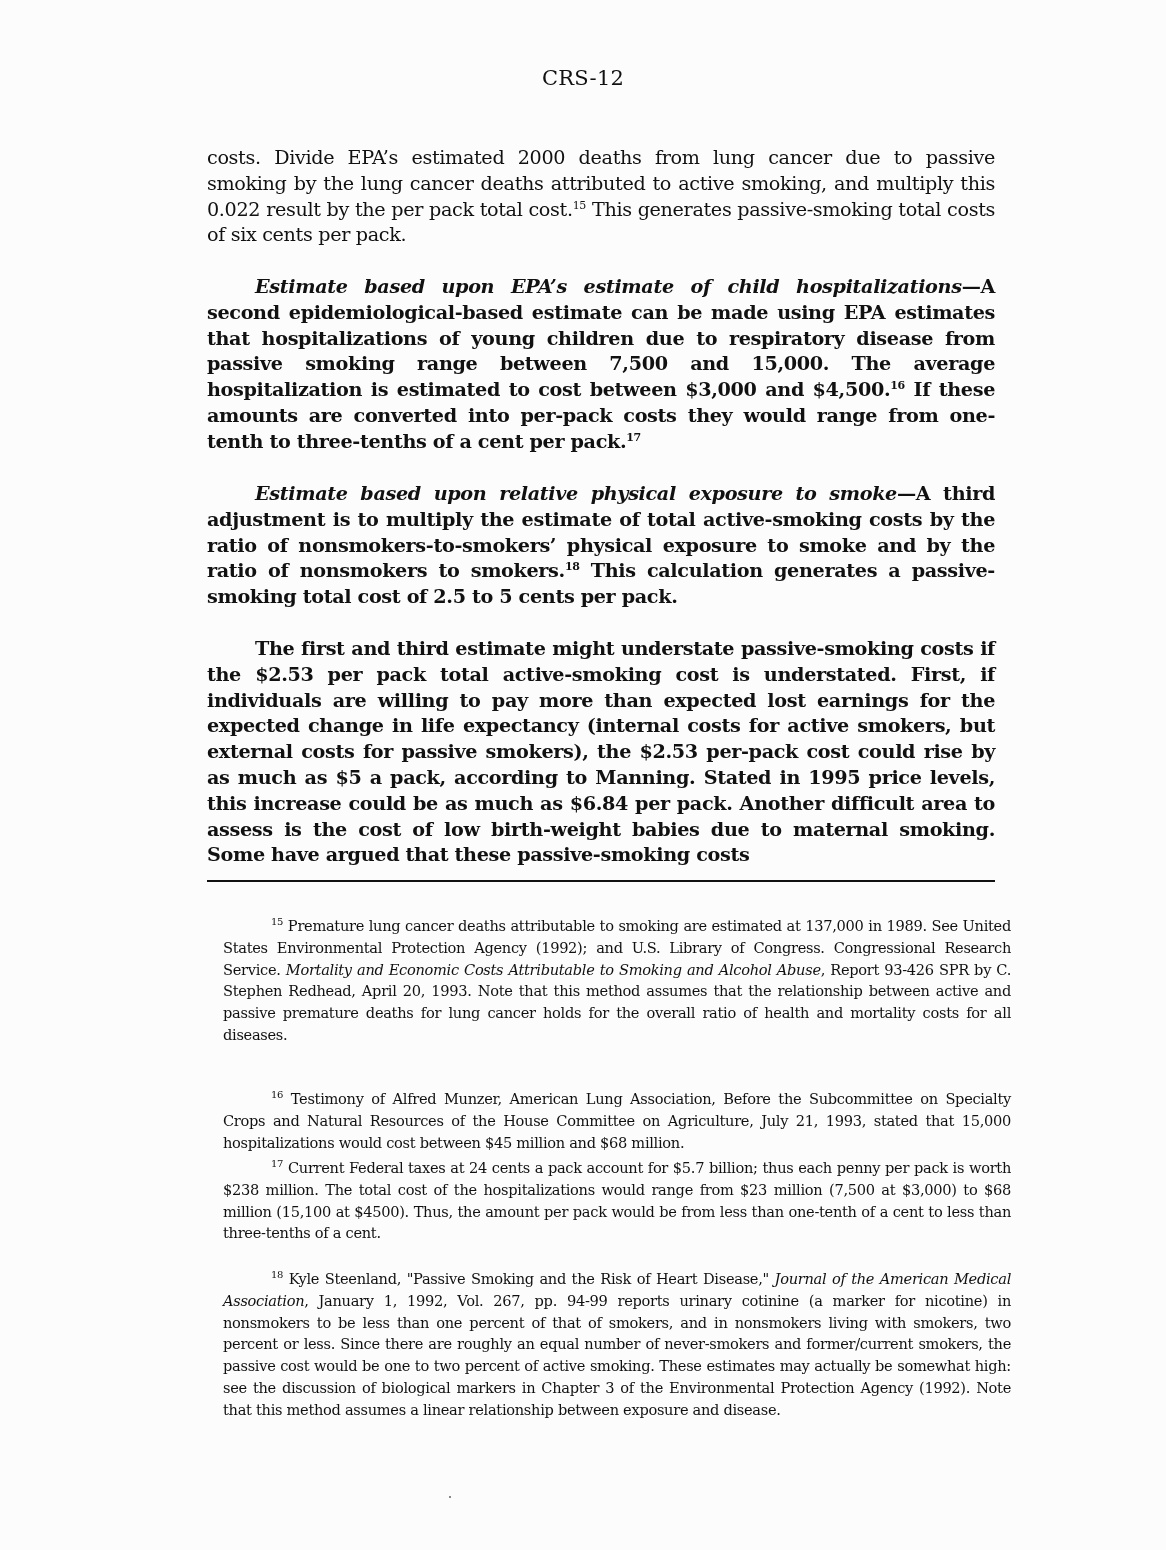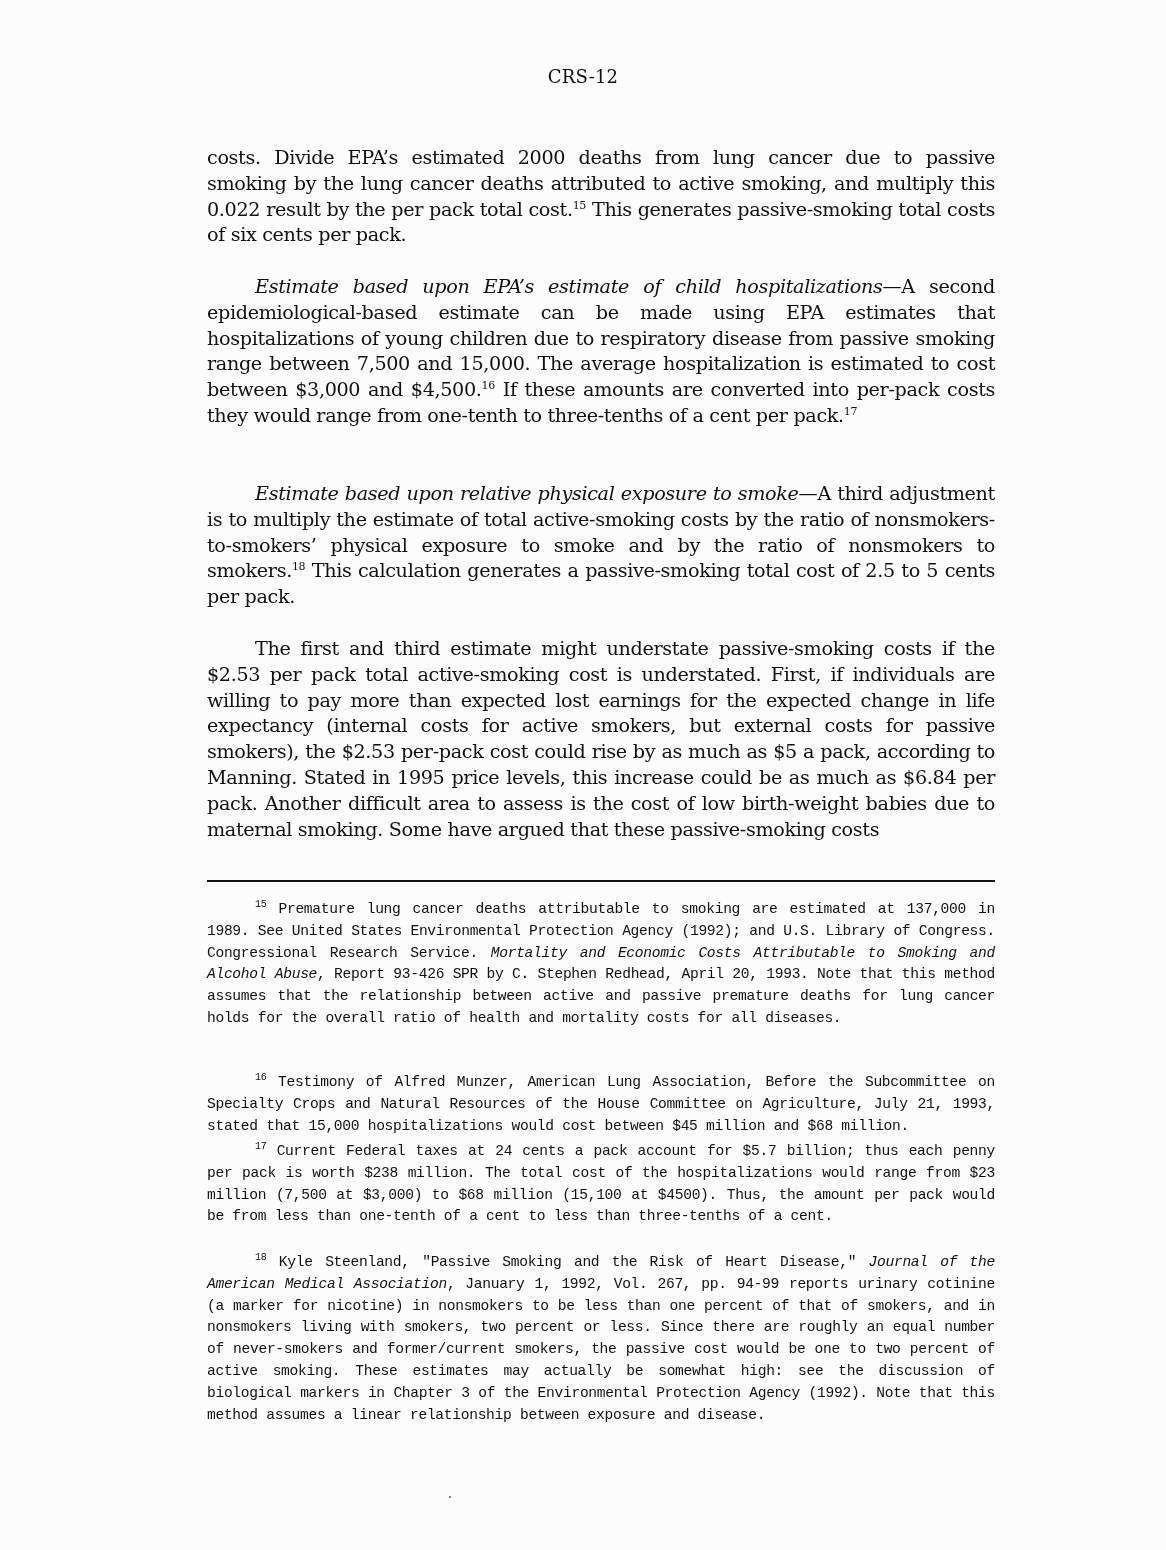--- a/index.html
+++ b/index.html
@@ -6,40 +6,40 @@
     body {
       width: 1166px; height: 1550px;
       background: #fcfcfc;
       color: #111;
       font-family: "DejaVu Serif", "Liberation Serif", serif;
       position: relative;
       overflow: hidden;
     }
     .page-header {
       position: absolute; top: 66px; left: 0; width: 1166px;
-      text-align: center; font-size: 18px; letter-spacing: 0.2px;
+      text-align: center; font-size: 21px; letter-spacing: 0.2px;
     }
     .body-text {
       position: absolute; left: 207px; width: 788px;
       font-size: 19.2px; line-height: 25.8px;
       text-align: justify; letter-spacing: -0.35px;
       margin: 0;
     }
-    .indent { text-indent: 48px; }
+    .indent { text-indent: 48px; font-weight: bold; }
     .body-text em { font-style: italic; }
     sup { font-size: 11px; line-height: 0; vertical-align: 7px; }
     .rule {
       position: absolute; left: 207px; top: 880px; width: 788px; height: 2px;
       background: #111;
     }
     .fn {
       position: absolute; left: 207px; width: 788px;
       font-size: 14.6px; line-height: 21.8px;
       text-align: justify; letter-spacing: -0.3px;
-      margin: 0; text-indent: 48px; font-family: Liberation Mono, monospace;
+      margin: 16px; text-indent: 48px;
     }
     .fn sup { font-size: 10px; vertical-align: 6px; }
     .speck {
       position: absolute; left: 449px; top: 1496px; width: 2px; height: 2px; background: #888;
     }
   </style>
 </head>
 <body>
 
 <div class="page-header">CRS-12</div>

